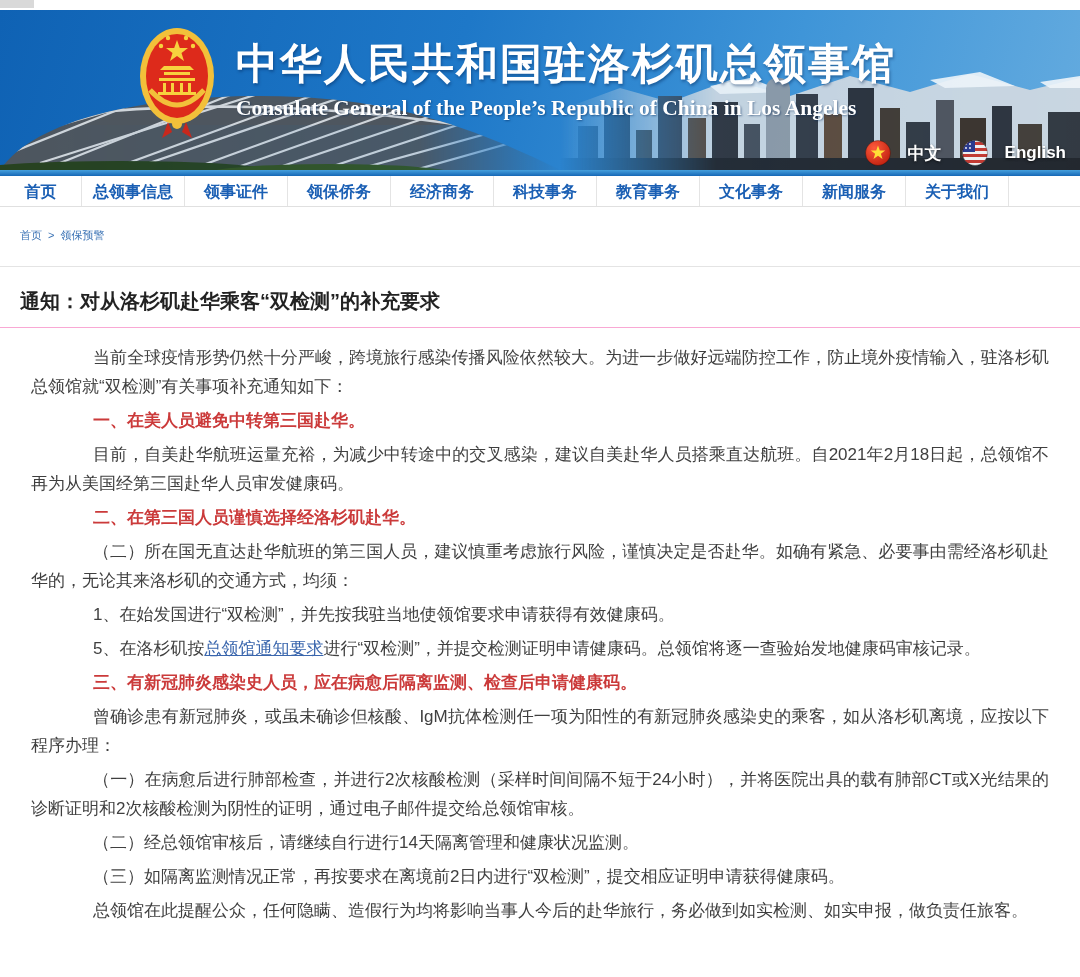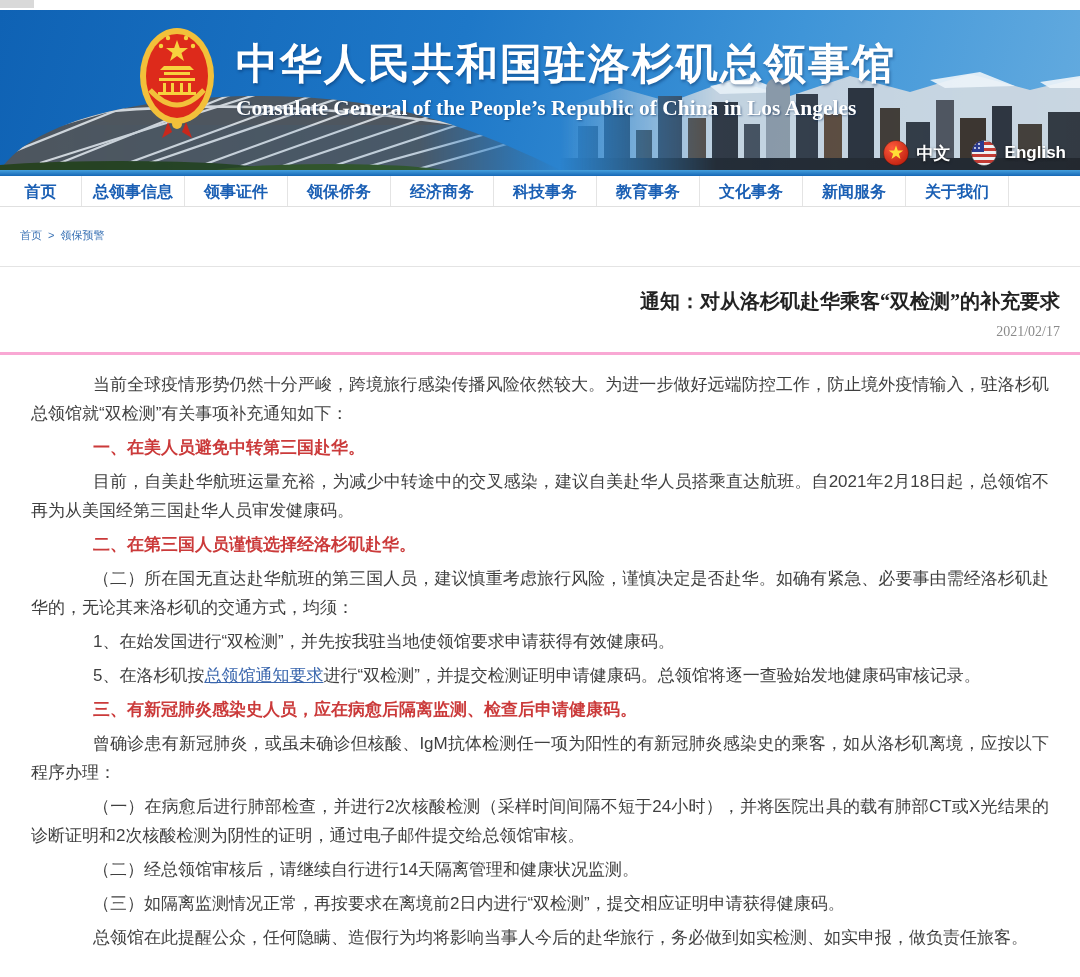--- a/index.html
+++ b/index.html
@@ -21,40 +21,40 @@
 
   .banner-titles { position:absolute; left:236px; top:26px; }
   .title-cn { color:#ffffff; font-weight:bold; font-size:42px; letter-spacing:2px;
               font-family:"Liberation Serif","DejaVu Serif",serif;
               text-shadow:1px 2px 3px rgba(0,40,90,.45); white-space:nowrap; }
   .title-en { color:#ffffff; font-weight:bold; font-size:21.5px; margin-top:4px;
               font-family:"Liberation Serif","DejaVu Serif",serif;
               text-shadow:1px 1px 2px rgba(0,40,90,.5); white-space:nowrap; }
 
   .lang-bar { position:absolute; right:14px; bottom:4px; display:flex; align-items:center; gap:20px; }
-  .lang-item { display:flex; align-items:center; gap:8px; cursor:pointer; }
+  .lang-item { display:flex; align-items:center; gap:17px; cursor:pointer; }
   .lang-item span.lbl { color:#fff; font-weight:bold; font-size:17px;
                         text-shadow:0 1px 3px rgba(0,0,0,.65); }
 
   
   .strip { height:6px; background:linear-gradient(#46a0dd,#1667b6); }
   .nav { height:31px; display:flex; background:#fff; border-bottom:1px solid #e0e0e0; }
   .nav-item { width:103px; text-align:center; line-height:31px; font-weight:bold;
               font-size:16px; color:#1a5fb4; border-right:1px solid #e4e4e4; cursor:pointer;
               white-space:nowrap; }
   .nav-item:first-child { width:82px; }
 
   
   .breadcrumb { padding:21px 20px 23px 20px; font-size:11px; color:#3a72b4;
                 border-bottom:1px solid #e4e4e4; }
   .breadcrumb a { color:#3a72b4; text-decoration:none; cursor:pointer; }
   .breadcrumb .sep { margin:0 6px; color:#3a72b4; }
 
   
-  .title-block { padding:20px 20px 12px 20px; text-align:right; border-bottom:3px solid #f9a8d4;font-family:Liberation Serif, serif; }
+  .title-block { padding:20px 20px 12px 20px; text-align:left; border-bottom:1px solid #f9a8d4; }
   .article-title { font-size:20px; font-weight:bold; color:#222; line-height:28px; }
   .article-date { font-size:14px; color:#8a8a8a; margin-top:9px; }
 
   
   .article { padding:10px 20px 14px 20px; color:#3f3f3f; font-size:17px; }
   .article p { line-height:29px; margin:5px 11px; text-indent:62px; text-align:justify; }
   .article p.red { color:#cb3a3a; font-weight:bold; }
   .body-link { color:#3a66ad; text-decoration:underline; cursor:pointer; }
 </style>
 </head>
@@ -228,21 +228,20 @@
     <div class="nav-item">新闻服务</div>
     <div class="nav-item">关于我们</div>
   </div>
 
   <div class="breadcrumb">
     <a>首页</a><span class="sep">&gt;</span><a>领保预警</a>
   </div>
 
   <div class="title-block">
     <div class="article-title">通知：对从洛杉矶赴华乘客“双检测”的补充要求</div>
-    <div class="article-date">2021/02/17</div>
   </div>
 
   <div class="article">
     <p>当前全球疫情形势仍然十分严峻，跨境旅行感染传播风险依然较大。为进一步做好远端防控工作，防止境外疫情输入，驻洛杉矶总领馆就“双检测”有关事项补充通知如下：</p>
     <p class="red">一、在美人员避免中转第三国赴华。</p>
     <p>目前，自美赴华航班运量充裕，为减少中转途中的交叉感染，建议自美赴华人员搭乘直达航班。自2021年2月18日起，总领馆不再为从美国经第三国赴华人员审发健康码。</p>
     <p class="red">二、在第三国人员谨慎选择经洛杉矶赴华。</p>
     <p>（二）所在国无直达赴华航班的第三国人员，建议慎重考虑旅行风险，谨慎决定是否赴华。如确有紧急、必要事由需经洛杉矶赴华的，无论其来洛杉矶的交通方式，均须：</p>
     <p>1、在始发国进行“双检测”，并先按我驻当地使领馆要求申请获得有效健康码。</p>
     <p><span>5、在洛杉矶按</span><a class="body-link">总领馆通知要求</a><span>进行“双检测”，并提交检测证明申请健康码。总领馆将逐一查验始发地健康码审核记录。</span></p>

